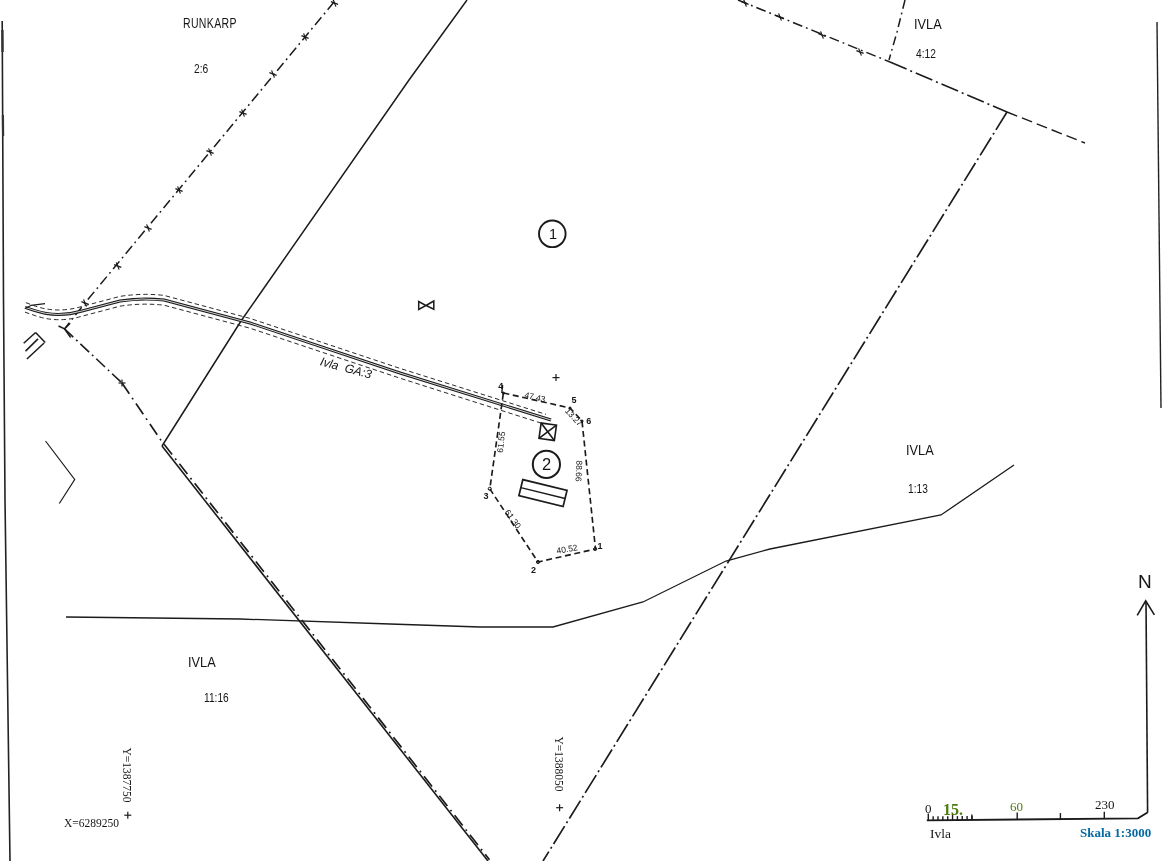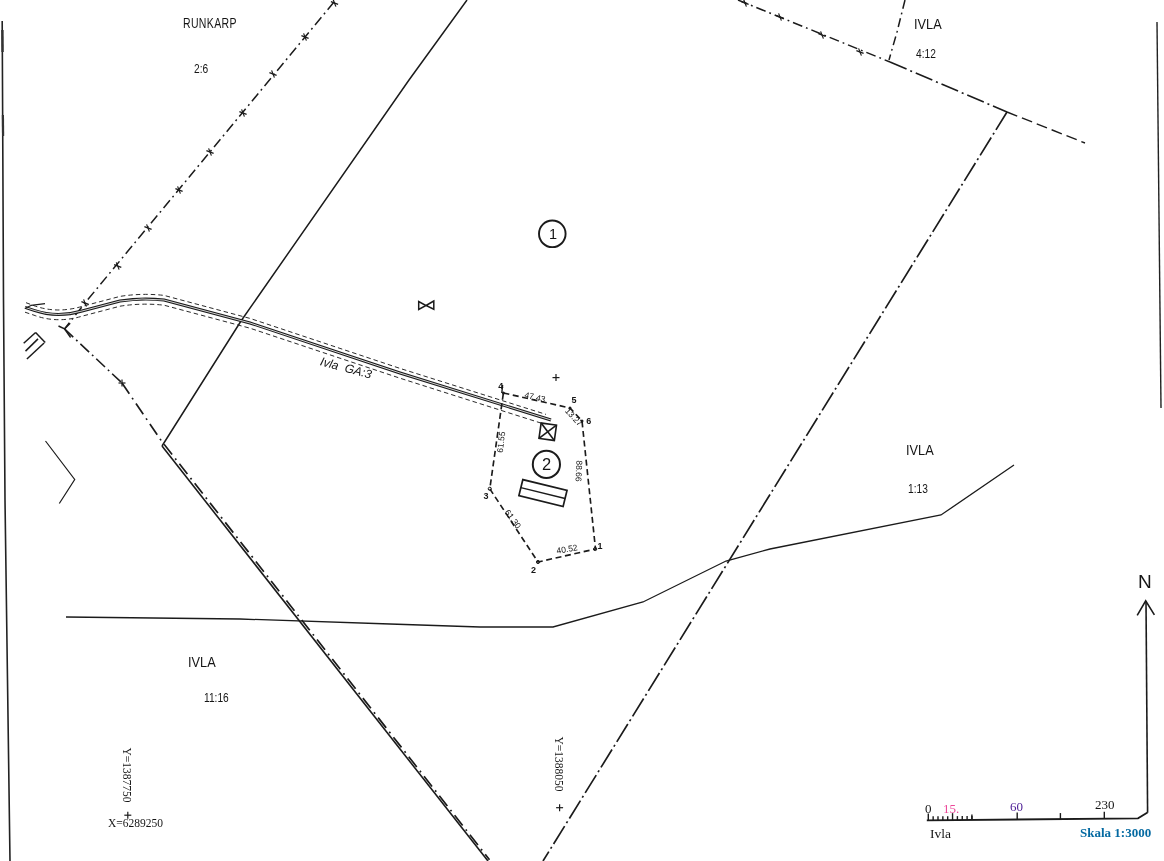--- a/index.html
+++ b/index.html
@@ -206,33 +206,33 @@
   <div style="position:absolute;left:573.5px;top:416.5px;font-size:8.5px;color:#151515;transform:translate(-50%,-50%) rotate(47deg);white-space:nowrap;">13.27</div>
 
   <div style="position:absolute;left:579.2px;top:470.7px;font-size:8.5px;color:#151515;transform:translate(-50%,-50%) rotate(93deg);white-space:nowrap;">88.66</div>
 
   <div style="position:absolute;left:566.5px;top:548.5px;font-size:8.5px;color:#151515;transform:translate(-50%,-50%) rotate(-10deg);white-space:nowrap;">40.52</div>
 
   <div style="position:absolute;left:513px;top:519px;font-size:8.5px;color:#151515;transform:translate(-50%,-50%) rotate(54deg);white-space:nowrap;">61.30</div>
 
   <div style="position:absolute;left:501px;top:442px;font-size:8.5px;color:#151515;transform:translate(-50%,-50%) rotate(-83deg);white-space:nowrap;">61.55</div>
 
-  <div style="position:absolute;left:64px;top:816.5px;font-size:11.5px;color:#151515;font-family:'Liberation Serif',serif;margin-left:44px;">X=6289250</div>
+  <div style="position:absolute;left:64px;top:816.5px;font-size:11.5px;color:#151515;font-family:'Liberation Serif',serif;">X=6289250</div>
 
   <div style="position:absolute;left:126.5px;top:774.5px;font-size:11.5px;color:#151515;font-family:'Liberation Serif',serif;transform:translate(-50%,-50%) rotate(90deg);white-space:nowrap;">Y=1387750</div>
 
   <div style="position:absolute;left:559px;top:763.5px;font-size:11.5px;color:#151515;font-family:'Liberation Serif',serif;transform:translate(-50%,-50%) rotate(90deg);white-space:nowrap;">Y=1388050</div>
 
   <div style="position:absolute;left:1138px;top:571px;font-size:19px;color:#151515;">N</div>
 
   <div style="position:absolute;left:925px;top:801px;font-size:13px;color:#151515;font-family:'Liberation Serif',serif;">0</div>
 
-  <div style="position:absolute;left:943px;top:801px;font-size:13px;color:#ec4899;font-family:'Liberation Serif',serif;">15.</div>
-
-  <div style="position:absolute;left:1010px;top:799px;font-size:13px;color:#4c1d95;font-family:'Liberation Serif',serif;">60</div>
+  <div style="position:absolute;left:943px;top:801px;font-size:16px;color:#4d7c0f;font-family:'Liberation Serif',serif;font-weight:bold;">15.</div>
+
+  <div style="position:absolute;left:1010px;top:799px;font-size:13px;color:#4d7c0f;font-family:'Liberation Serif',serif;">60</div>
 
   <div style="position:absolute;left:1095px;top:797px;font-size:13px;color:#151515;font-family:'Liberation Serif',serif;">230</div>
 
   <div style="position:absolute;left:930px;top:826px;font-size:13.5px;color:#151515;font-family:'Liberation Serif',serif;">Ivla</div>
 
   <div style="position:absolute;left:1080px;top:824.5px;font-size:13px;font-weight:bold;color:#0369a1;font-family:'Liberation Serif',serif;">Skala 1:3000</div>
 </div>
 </div>
 
 </body></html>

